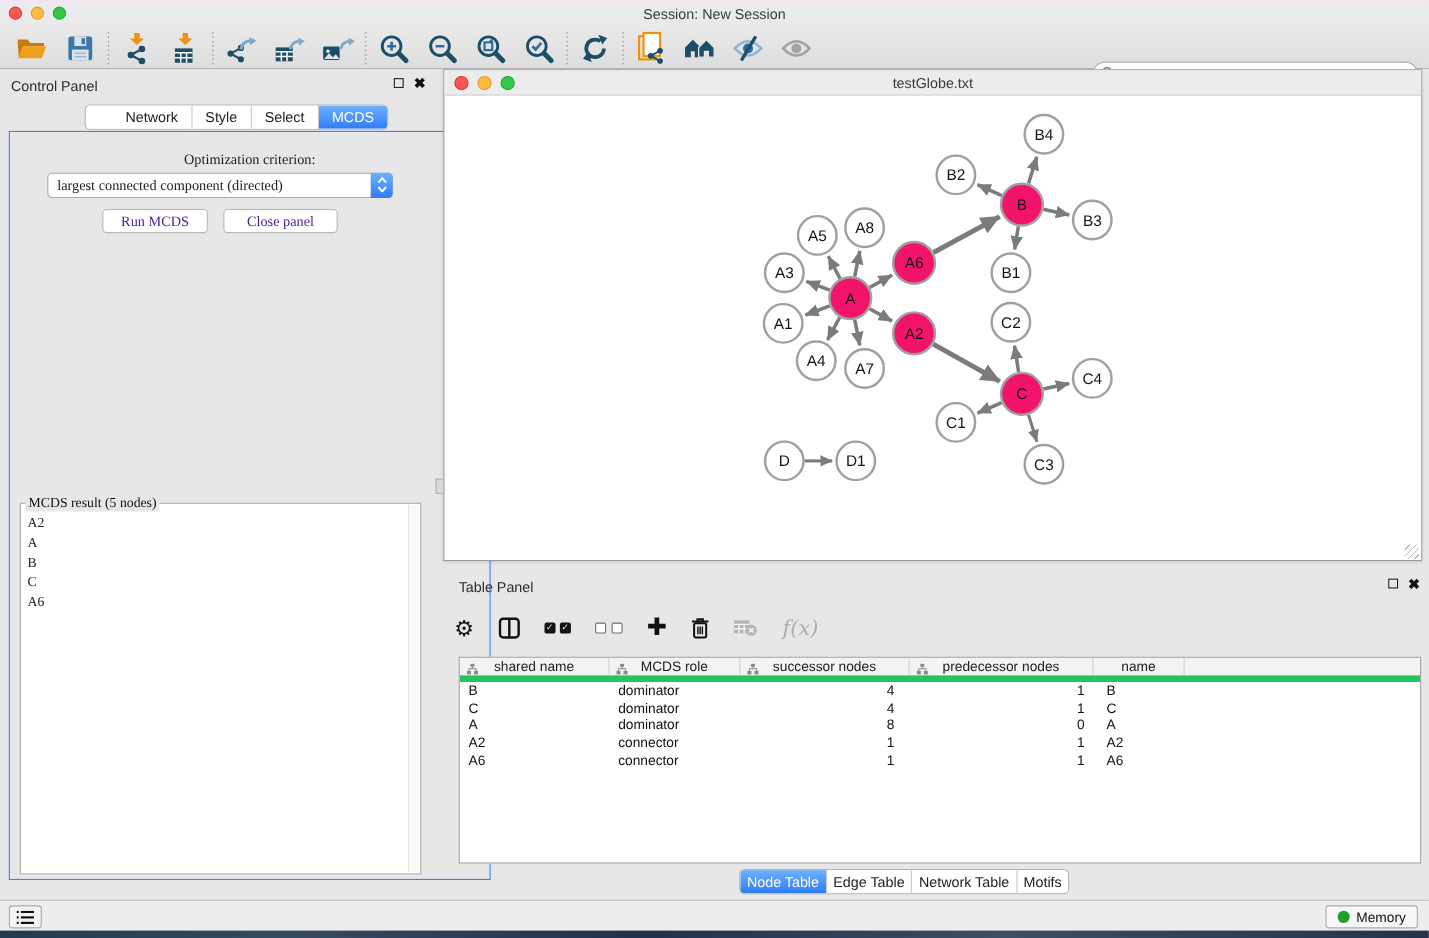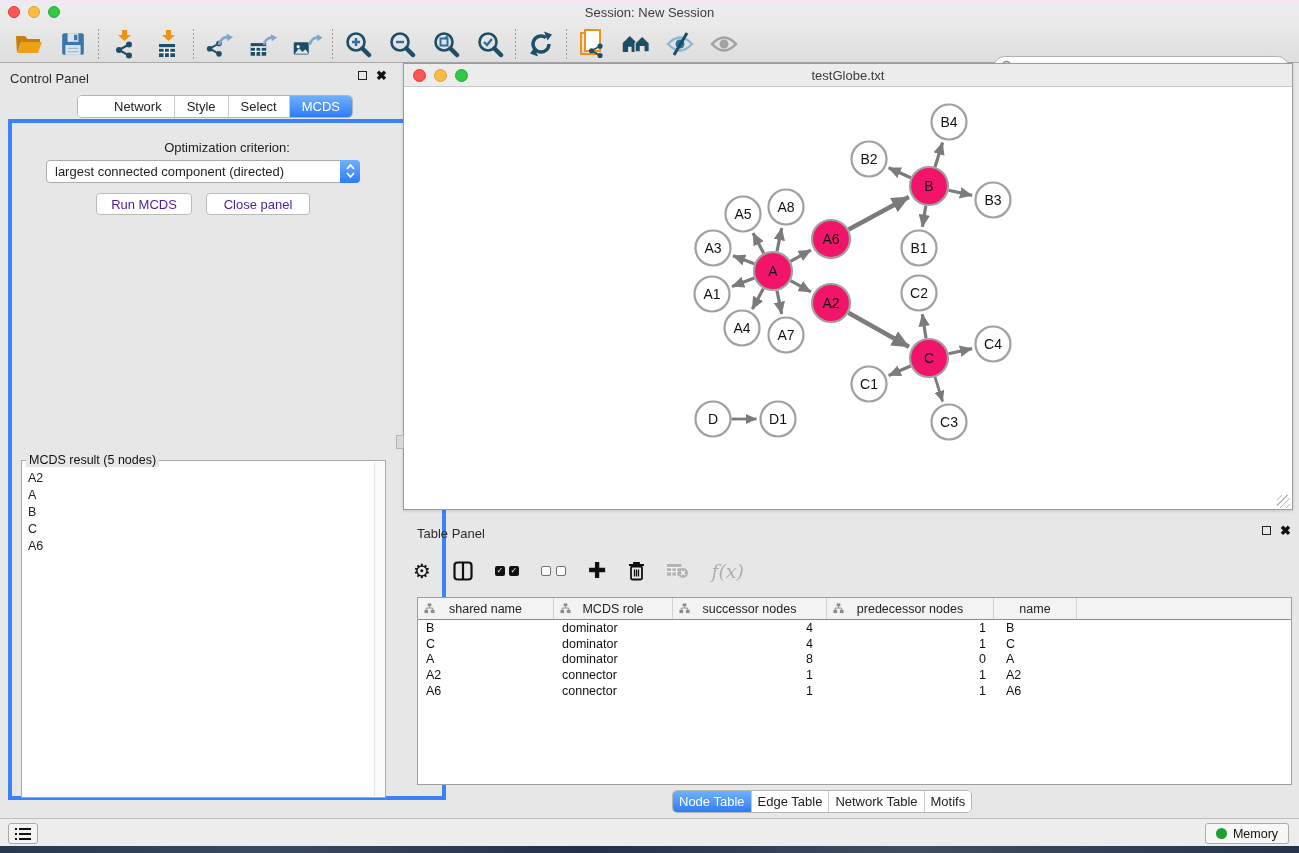--- a/index.html
+++ b/index.html
@@ -37,21 +37,21 @@
   .panel-btns { position:absolute; right:8px; top:8px; display:flex; gap:9px; align-items:center; }
   .float-ic { width:9px; height:9px; border:1.5px solid #222; }
   .close-ic { font-size:13px; font-weight:bold; color:#111; line-height:9px; }
 
   .seg-tabs { position:absolute; display:inline-flex; border:1px solid #B5B5B5; border-radius:5px; background:#fff; overflow:hidden; }
   .seg-tab { padding:3px 12px; font-size:13px; color:#222; border-left:1px solid #C9C9C9; background:#fff; white-space:nowrap; }
   .seg-tab:first-child { border-left:none;padding-left:36px; }
   .seg-tab.active { background:linear-gradient(#6FB1FC,#2E7CF6); color:#fff; }
   .cp-tabs { left:77px; top:32px; }
 
-  .cp-content { position:absolute; left:8px; top:56px; width:438px; height:681px; border:4px solid #3b82f6; background:#E7E7E7; }
+  .cp-content { position:absolute; left:8px; top:56px; width:438px; height:681px; border:1px solid #3b82f6; background:#E7E7E7;font-family:Liberation Serif, serif; }
   .opt-label { position:absolute; left:0; top:17px; width:100%; text-align:center; font-size:13px; color:#1d1d1d; }
   .criterion { position:absolute; left:34px; top:37px; width:314px; height:23px; background:#fff; border:1px solid #ABABAB; border-radius:4px;
      display:flex; align-items:center; }
   .criterion-text { flex:1; padding-left:8px; font-size:13px; white-space:nowrap; overflow:hidden; }
   .stepper { width:20px; height:23px; margin:-1px -1px 0 0; border-radius:0 4px 4px 0; background:linear-gradient(#6FB1FC,#2E7CF6);
      display:flex; flex-direction:column; align-items:center; justify-content:center; gap:2px; }
   .btn { position:absolute; height:22px; background:#fff; border:1px solid #B9B9B9; border-radius:4px; font-size:13px;
      display:flex; align-items:center; justify-content:center; color:#4c1d95; }
   .run-btn { left:84px; top:70px; width:96px; }
   .closep-btn { left:194px; top:70px; width:104px; }
@@ -81,21 +81,21 @@
   .tp-icon { display:flex; align-items:center; justify-content:center; }
   .gear-glyph { font-family:"DejaVu Sans", sans-serif; font-size:20px; color:#111; line-height:20px; }
   .plus-glyph { font-family:"DejaVu Sans", sans-serif; font-size:22px; font-weight:bold; color:#111; line-height:20px; }
   .fx-glyph { font-family:"DejaVu Serif", serif; font-style:italic; font-size:19px; color:#AEAEAE; }
   .cbx { width:10px; height:10px; border-radius:2px; display:inline-block; }
   .cbx.checked { background:#111; position:relative; }
   .cbx.checked:after { content:"✓"; color:#fff; font-size:8px; position:absolute; left:1.5px; top:-0.5px; }
   .cbx.empty { border:1.5px solid #6f6f6f; background:#fff; }
 
   .data-table { position:absolute; left:14px; top:79px; width:875px; height:188px; background:#fff; border:1px solid #9E9E9E; overflow:hidden; }
-  .thead { display:flex; height:22px; background:#F3F3F3; border-bottom:1px solid #22c55e; }
+  .thead { display:flex; height:22px; background:#F3F3F3; border-bottom:6px solid #22c55e; }
   .th { position:relative; border-right:1px solid #D2D2D2; font-size:12.5px; color:#222; display:flex; align-items:center; justify-content:center; }
   .th .hicon { position:absolute; left:6px; top:5px; }
   .trow { display:flex; height:15.8px; align-items:center; font-size:12.5px; color:#111; }
   .td { overflow:hidden; white-space:nowrap; }
 
   .tp-tabs { left:269px; top:272px; }
   .tp-tabs .seg-tab { padding:3px 6px; }
 
   
   .statusbar { position:absolute; left:0; top:818px; width:1299px; height:28px; background:#EDEDED; border-top:1px solid #BDBDBD; }

